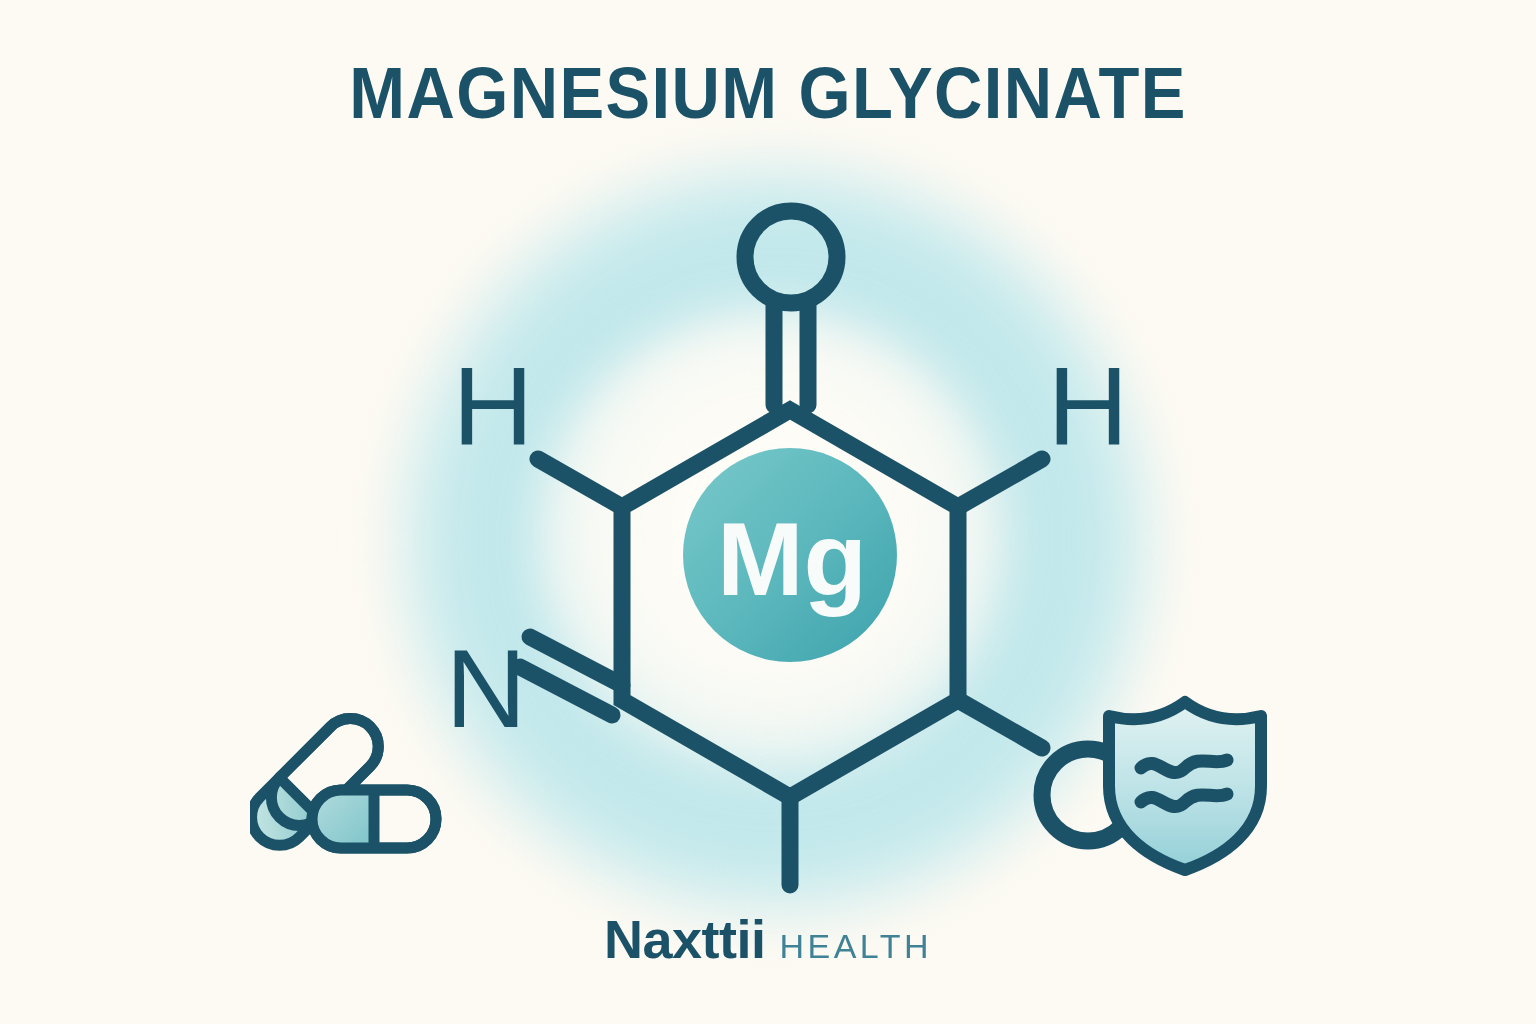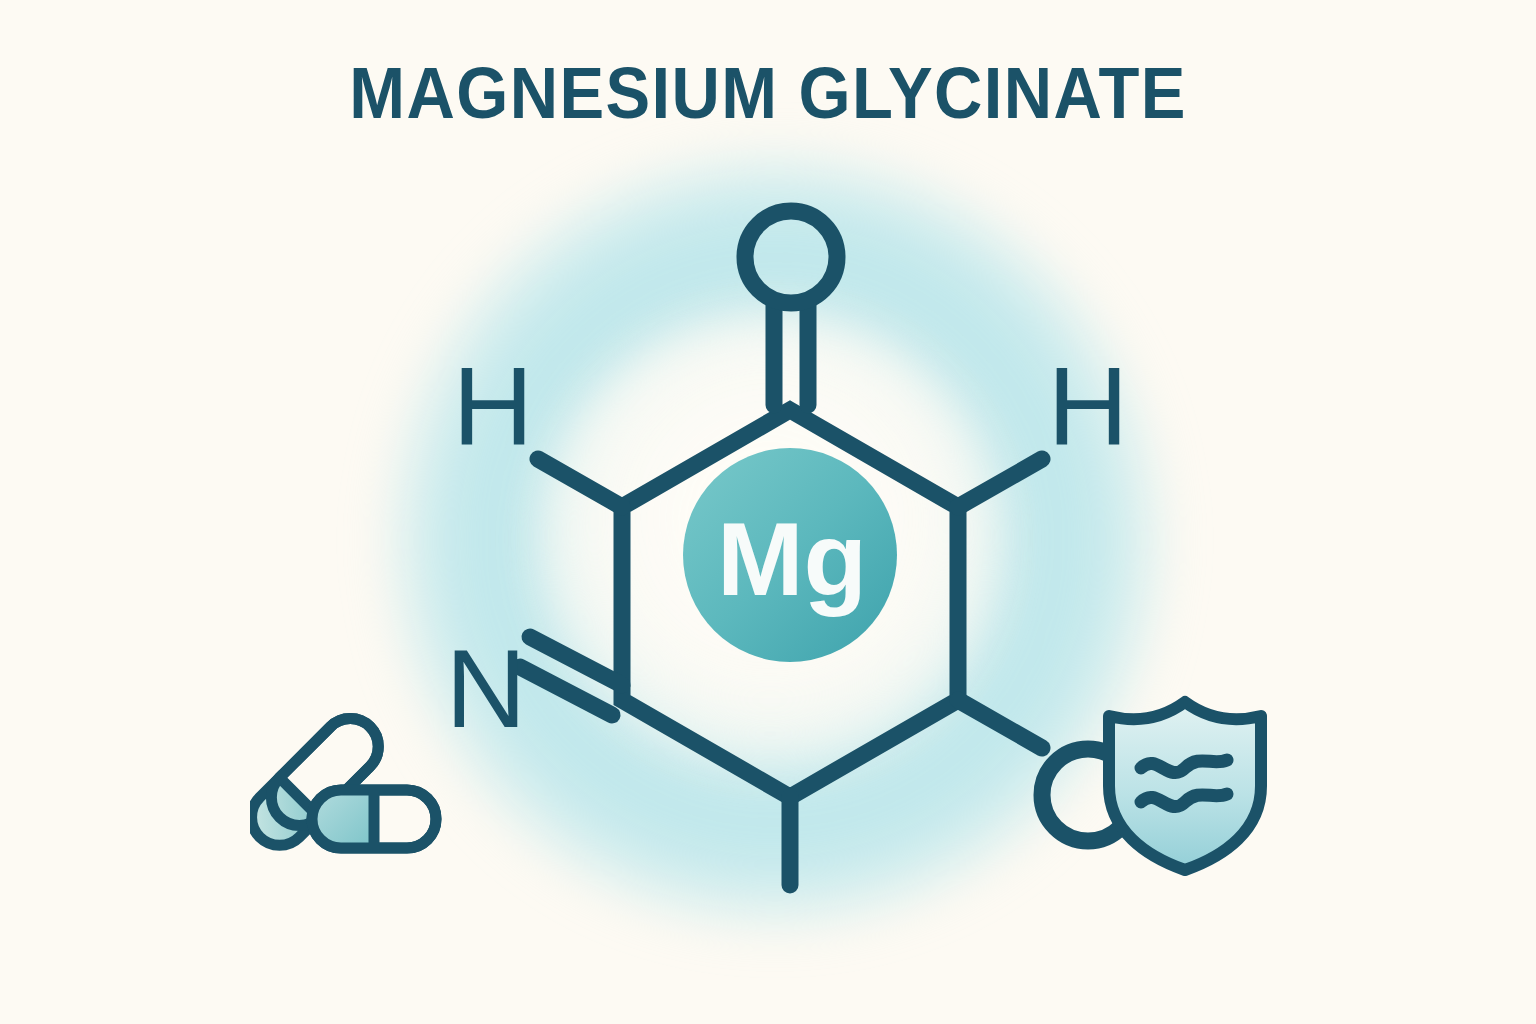--- a/index.html
+++ b/index.html
@@ -223,14 +223,17 @@
              C 166 140 130 166 90 180
              C 50 166 14 140 14 96
              L 14 26
              C 30 30 60 34 90 12 Z" fill="url(#shieldGrad)" stroke="#1b5268" stroke-width="12" stroke-linejoin="round"></path>
     <g stroke="#1b5268" stroke-width="13" stroke-linecap="round" fill="none">
       <path d="M 46 78 C 62 62 74 94 90 78 C 104 64 118 76 132 70"></path>
       <path d="M 46 112 C 62 96 74 128 90 112 C 104 98 118 110 132 104"></path>
     </g>
   </svg>
 
+  <div id="brand">
+    <span id="brand-name">Naxttii</span><span id="brand-sub">HEALTH</span>
+  </div>
 
 </div>
 
 </body></html>

